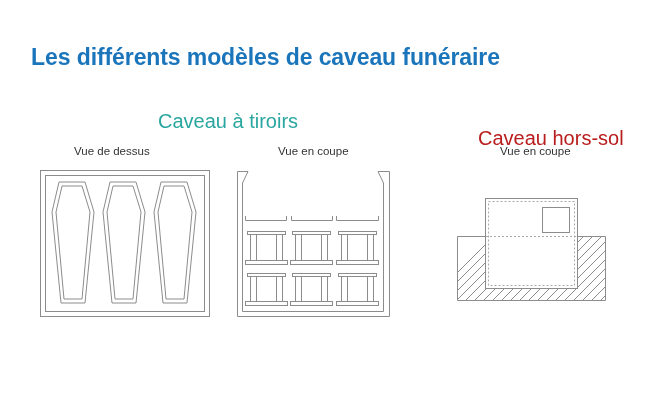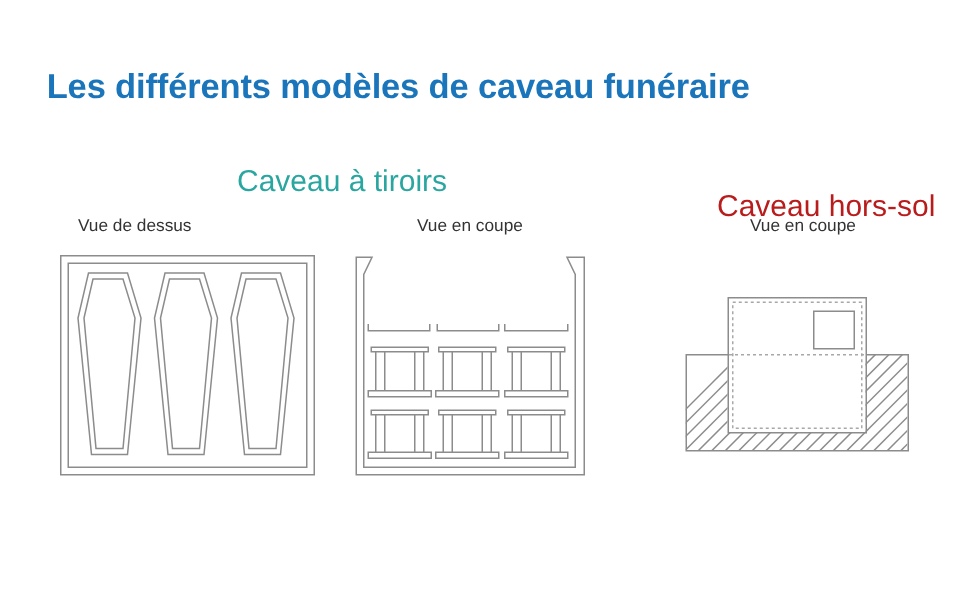--- a/index.html
+++ b/index.html
@@ -12,21 +12,21 @@
     svg.drawing { position: absolute; left: 0; top: 0; }
   </style>
 </head>
 <body>
 
 <div class="title">Les différents modèles de caveau funéraire</div>
 
 <div class="section-title" style="left:158px; top:110px; color:#2aa6a0;">Caveau à tiroirs</div>
 <div class="section-title" style="left:478px; top:127px; color:#b91c1c;">Caveau hors-sol</div>
 
-<div class="view-label" style="left:52px; top:145px;text-align:right;">Vue de dessus</div>
+<div class="view-label" style="left:74px; top:145px;text-align:right;">Vue de dessus</div>
 <div class="view-label" style="left:278px; top:145px;">Vue en coupe</div>
 <div class="view-label" style="left:500px; top:145px;">Vue en coupe</div>
 
 <svg class="drawing" width="649" height="400" viewBox="0 0 649 400">
   <defs>
     <clipPath id="groundClip">
       <path d="M457,236 H485 V288 H577 V236 H605 V300 H457 Z"></path>
     </clipPath>
   </defs>
 

